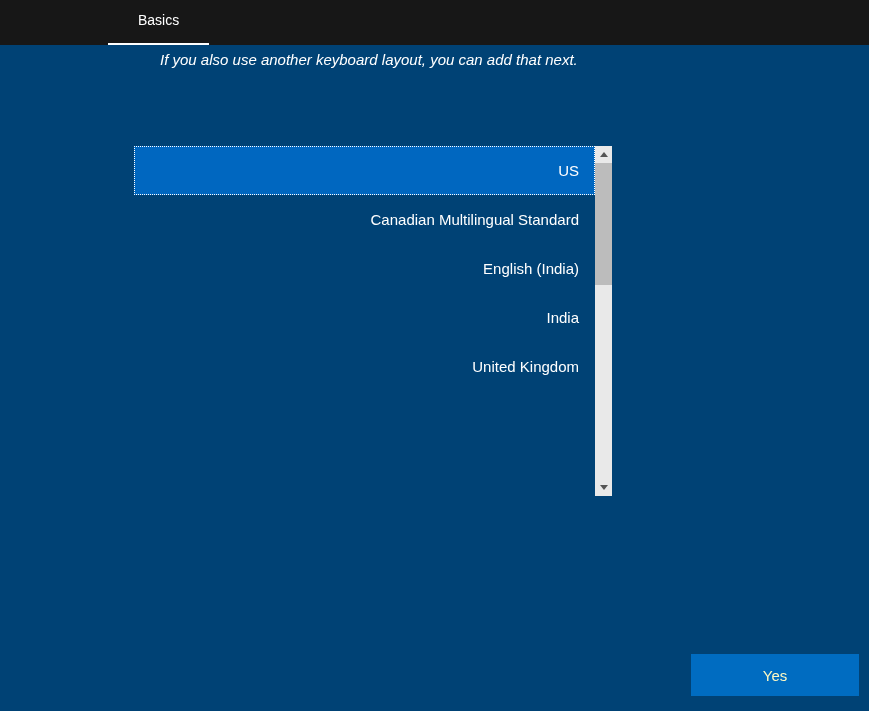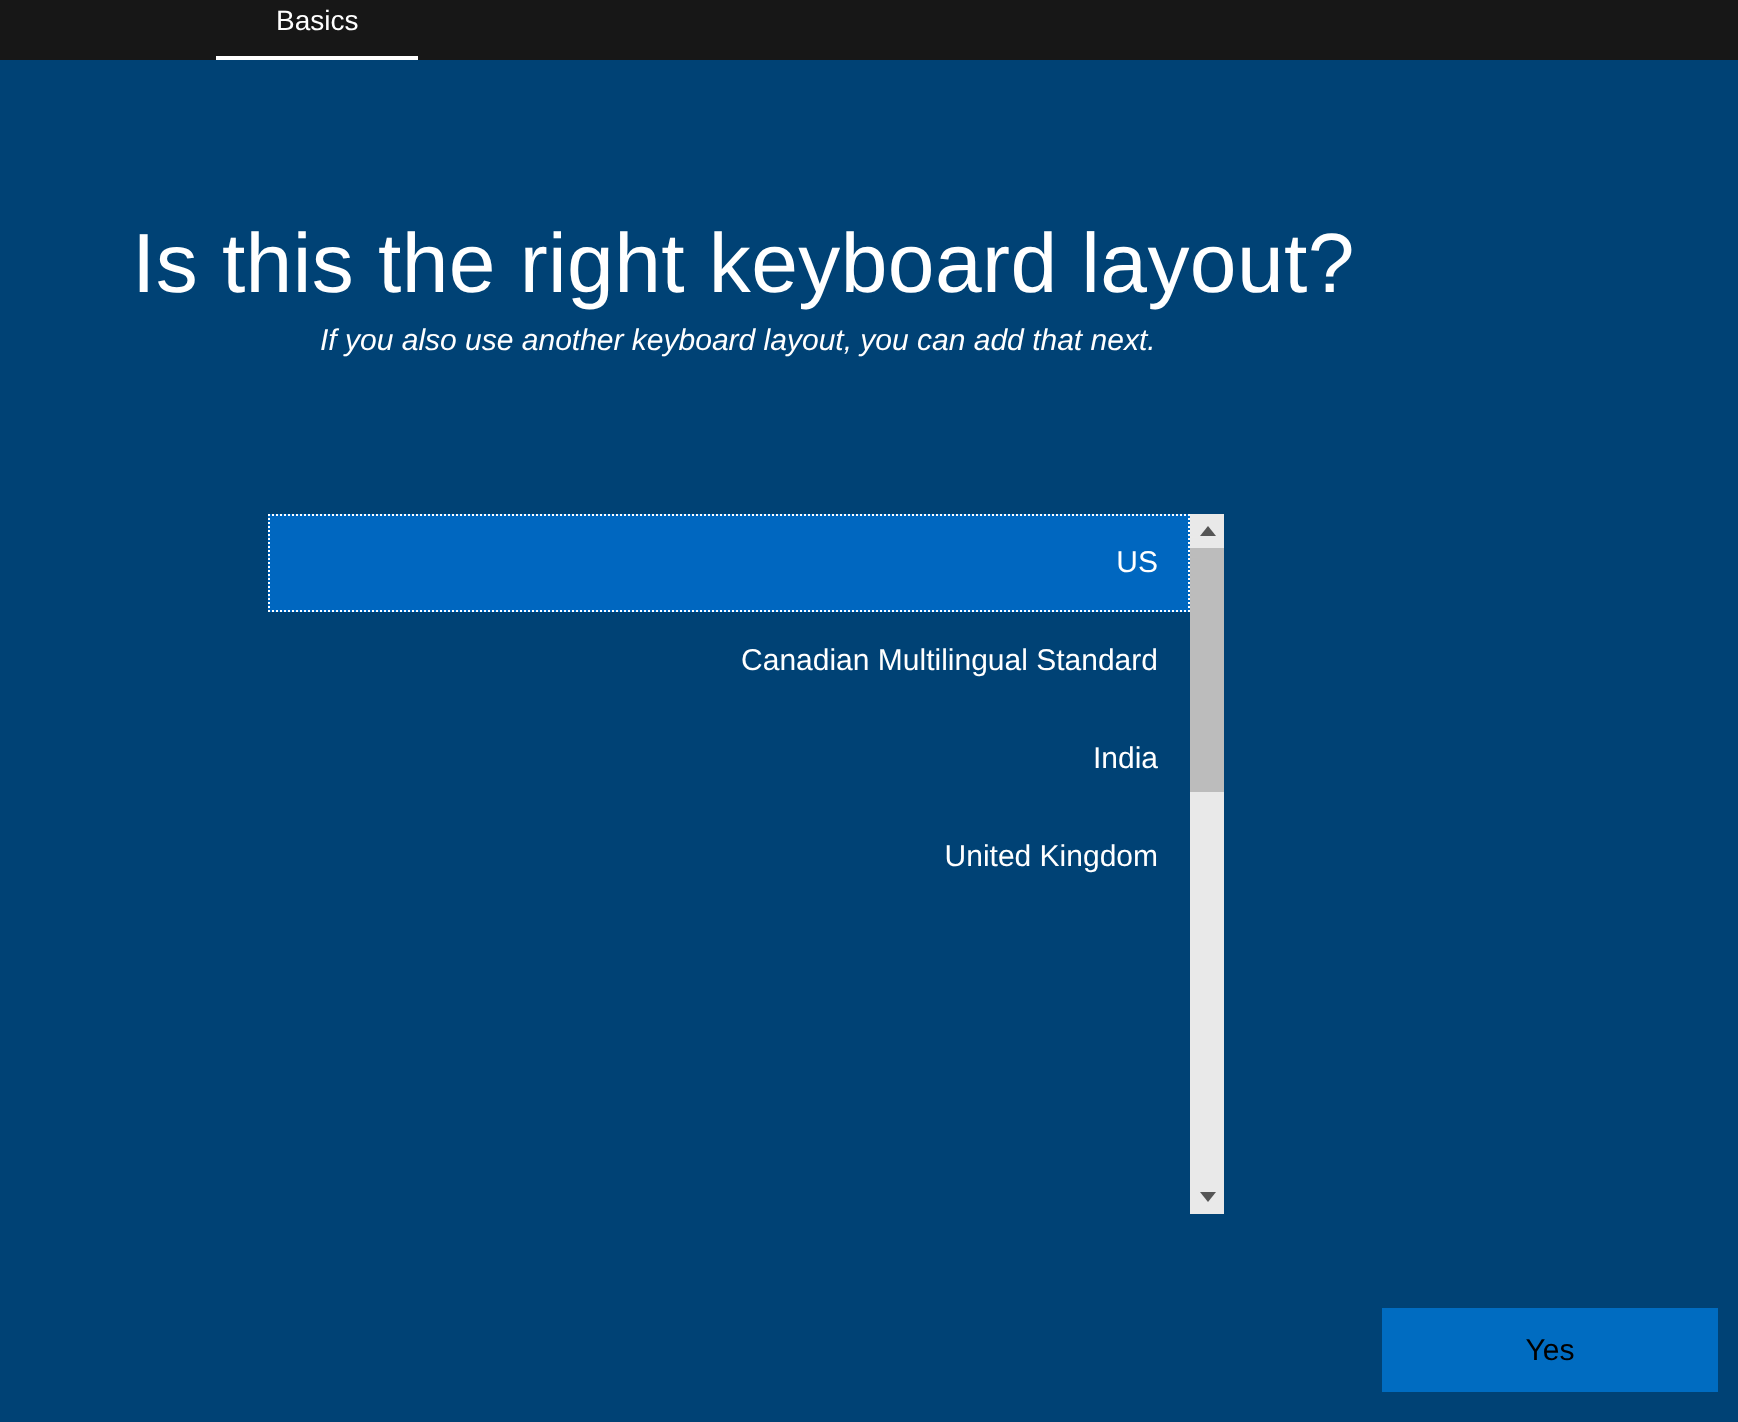--- a/index.html
+++ b/index.html
@@ -10,23 +10,22 @@
     body {
       font-family: "Segoe UI", "Segoe UI Light", -apple-system, sans-serif;
       background: #004275;
       width: 869px;
       height: 711px;
       overflow: hidden;
       position: relative;
     }
     .top-bar {
       background: #171717;
-      height: 30px;
+      height: 45px;
       display: flex;
-      align-items: flex-end;
     }
     .tab {
       color: #ffffff;
       font-size: 14px;
       padding: 12px 30px 10px 30px;
       margin-left: 108px;
       border-bottom: 2px solid #ffffff;
       cursor: default;
       font-weight: 400;
     }
@@ -103,43 +102,43 @@
       background: #bcbcbc;
       cursor: pointer;
     }
     .yes-button {
       position: absolute;
       bottom: 15px;
       right: 10px;
       width: 168px;
       height: 42px;
       background: #006cc1;
-      color: #000000;
+      color: #fef9c3;
       border: none;
       font-size: 15px;
       font-family: inherit;
       cursor: pointer;
       font-weight: 400;
     }
   </style>
 </head>
 <body>
 
 <div class="top-bar">
   <div class="tab">Basics</div>
 </div>
 
 <div class="content">
-  <h1 class="heading">Is this the right keyboard layout?</h1>
   <p class="subheading">If you also use another keyboard layout, you can add that next.</p>
 
   <div class="list-container">
     <div class="list" id="layout-list">
         <div class="list-item selected">US</div>
         <div class="list-item">Canadian Multilingual Standard</div>
+        <div class="list-item">English (India)</div>
         <div class="list-item">India</div>
         <div class="list-item">United Kingdom</div>
       </div>
     <div class="scrollbar">
       <div class="scroll-arrow">
         <svg width="8" height="5" viewBox="0 0 8 5">
             <path d="M0 5 L4 0 L8 5 Z" fill="#555"></path>
           </svg>
       </div>
       <div class="scroll-track">

